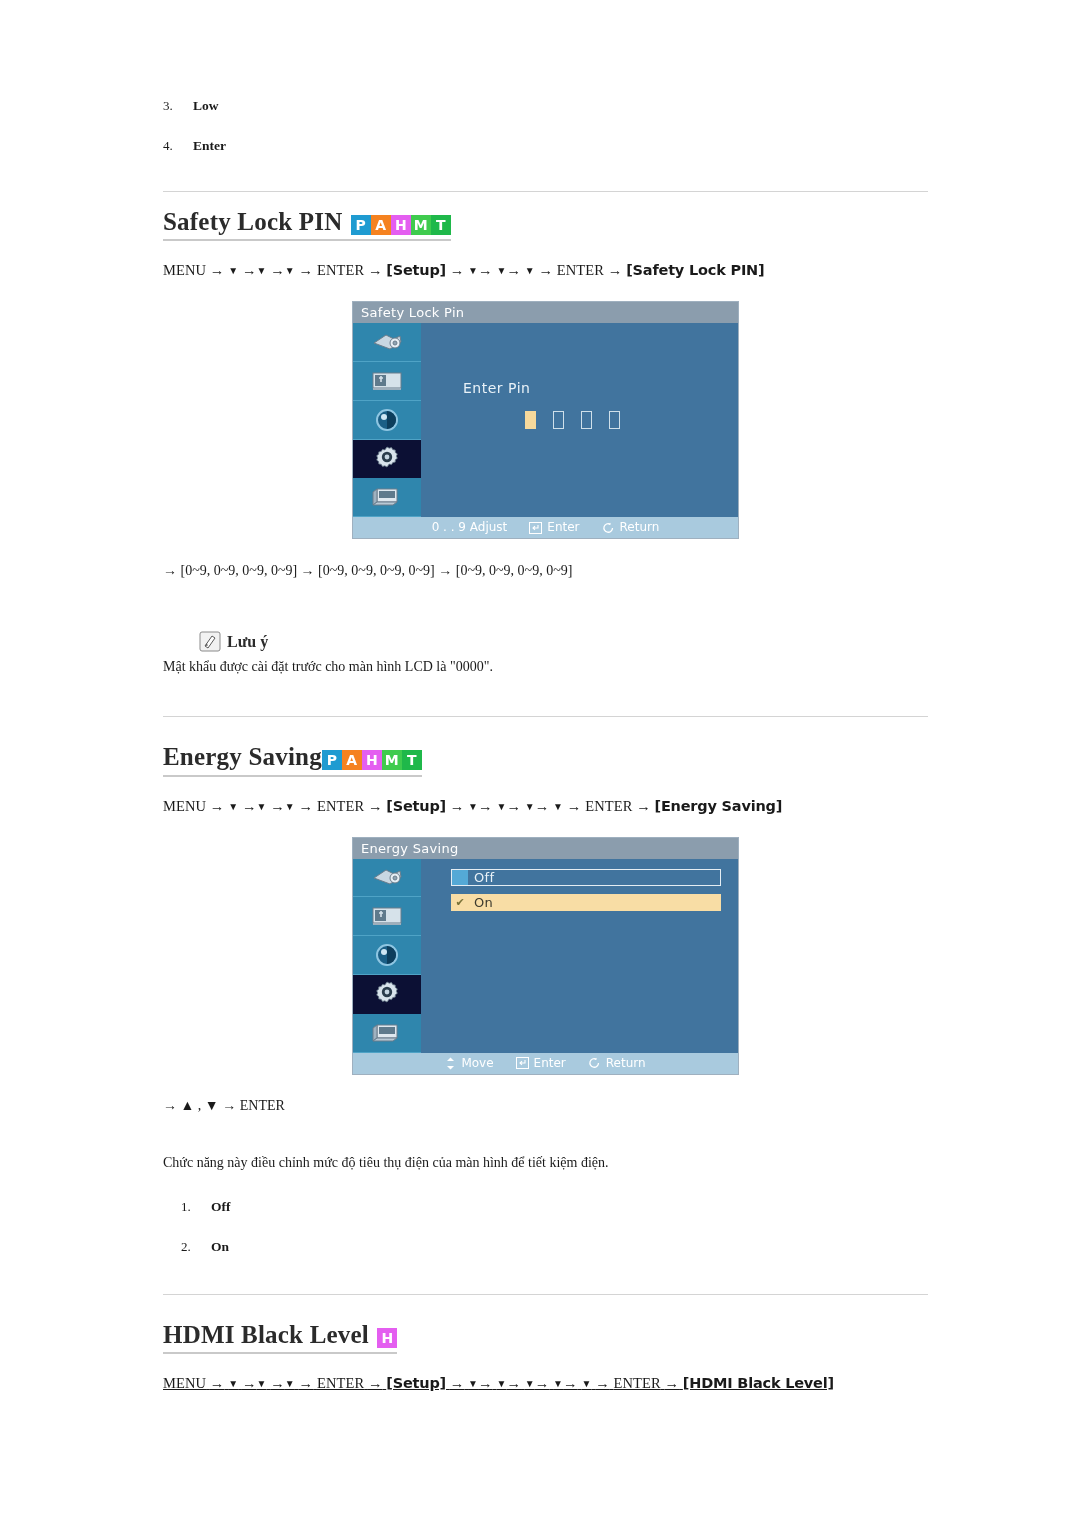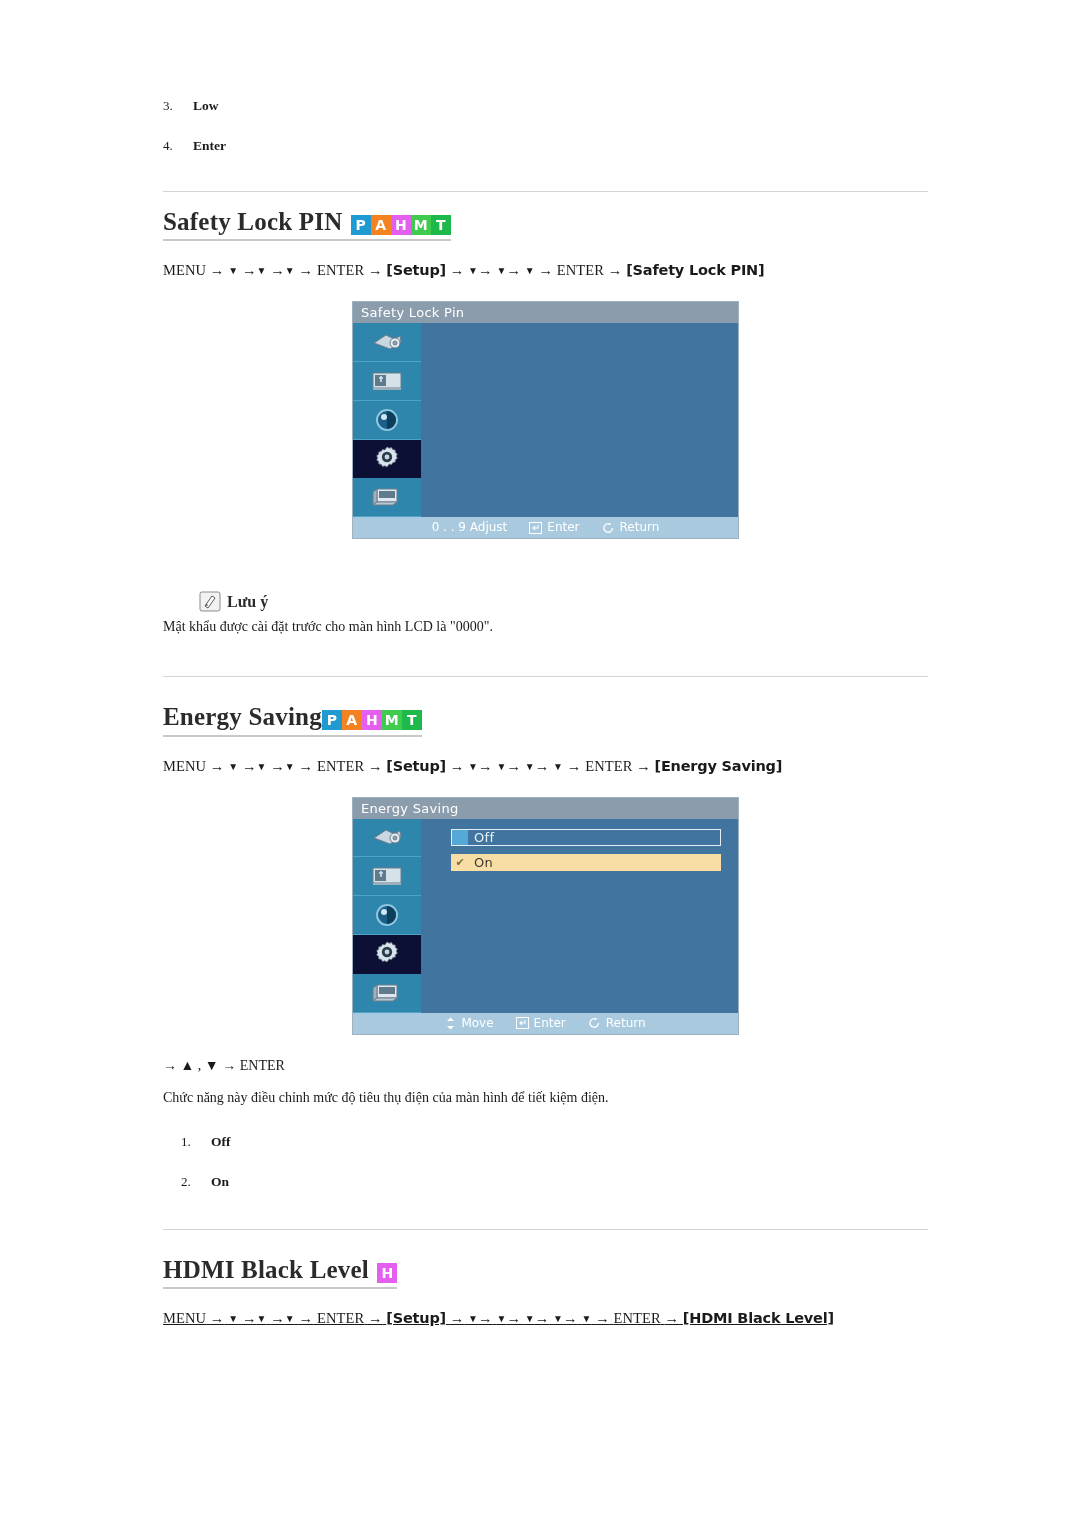--- a/index.html
+++ b/index.html
@@ -362,20 +362,29 @@
                 <svg width="32" height="24" viewBox="0 0 32 24">
                     <path d="M6 4 h20 v13 h-20 z" fill="#dfe8ef" stroke="#6b7d8c"></path>
                     <path d="M6 4 l-4 3 v13 l4-3 z" fill="#9fb2c0" stroke="#6b7d8c"></path>
                     <path d="M2 20 h20 l4-3 h-20 z" fill="#b9c9d5" stroke="#6b7d8c"></path>
                     <rect x="8" y="6" width="16" height="7" fill="#5f7a8c"></rect>
                   </svg>
               </span>
             </div>
           </div>
 
+          <div class="osd-body">
+            <div class="pin-label">Enter  Pin</div>
+            <div class="pin-boxes">
+              <div class="pin-box filled"></div>
+              <div class="pin-box"></div>
+              <div class="pin-box"></div>
+              <div class="pin-box"></div>
+            </div>
+          </div>
 
           <div class="osd-footer">
             <span class="fitem">
               <span>0 . . 9  Adjust</span>
             </span>
             <span class="fitem">
               <span>
                 <svg width="13" height="12" viewBox="0 0 13 12">
                     <rect x="0.5" y="0.5" width="12" height="11" fill="none" stroke="#ffffff"></rect>
                     <path d="M9 3 v3 h-5 M6 4.2 L4 6 l2 1.8" fill="none" stroke="#ffffff" stroke-width="1.1"></path>
@@ -389,20 +398,21 @@
                     <path d="M10.5 6 a4.3 4.3 0 1 1 -2.4 -3.9" fill="none" stroke="#ffffff" stroke-width="1.3"></path>
                     <path d="M8.6 0.8 L8.4 3.1 L6.2 2.4 z" fill="#ffffff"></path>
                   </svg>
               </span>
               <span>Return</span>
             </span>
           </div>
         </div>
       </div>
 
+      <p class="plain" style="margin-top:24px;">→ [0~9, 0~9, 0~9, 0~9] → [0~9, 0~9, 0~9, 0~9] → [0~9, 0~9, 0~9, 0~9]</p>
 
       <div style="margin-top:52px;">
         <div class="note-head">
           <span class="note-icon">
             <svg width="22" height="21" viewBox="0 0 22 21">
                 <rect x="1" y="1" width="20" height="19" rx="2" fill="#f2f2f2" stroke="#8a8a8a"></rect>
                 <path d="M6 15 L13 5 l3 2 -7 10 z" fill="#ffffff" stroke="#5a5a5a" stroke-width="1"></path>
                 <path d="M6 15 l3 -0.6 -1.4 -2.2 z" fill="#5a5a5a"></path>
               </svg>
           </span>
@@ -538,21 +548,21 @@
                     <path d="M8.6 0.8 L8.4 3.1 L6.2 2.4 z" fill="#ffffff"></path>
                   </svg>
               </span>
               <span>Return</span>
             </span>
           </div>
         </div>
       </div>
 
       <p class="plain" style="margin-top:23px;">→ ▲ , ▼ → ENTER</p>
-      <p class="plain" style="margin-top:16px;">Chức năng này điều chỉnh mức độ tiêu thụ điện của màn hình để tiết kiệm điện.</p>
+      <p class="plain" style="margin-top:41px;">Chức năng này điều chỉnh mức độ tiêu thụ điện của màn hình để tiết kiệm điện.</p>
 
       <ul class="numlist" style="margin-top:28px; margin-left:18px;">
         <li>
           <span class="idx">1.</span>
           <span class="txt">Off</span>
         </li>
         <li style="margin-bottom:0;">
           <span class="idx">2.</span>
           <span class="txt">On</span>
         </li>

